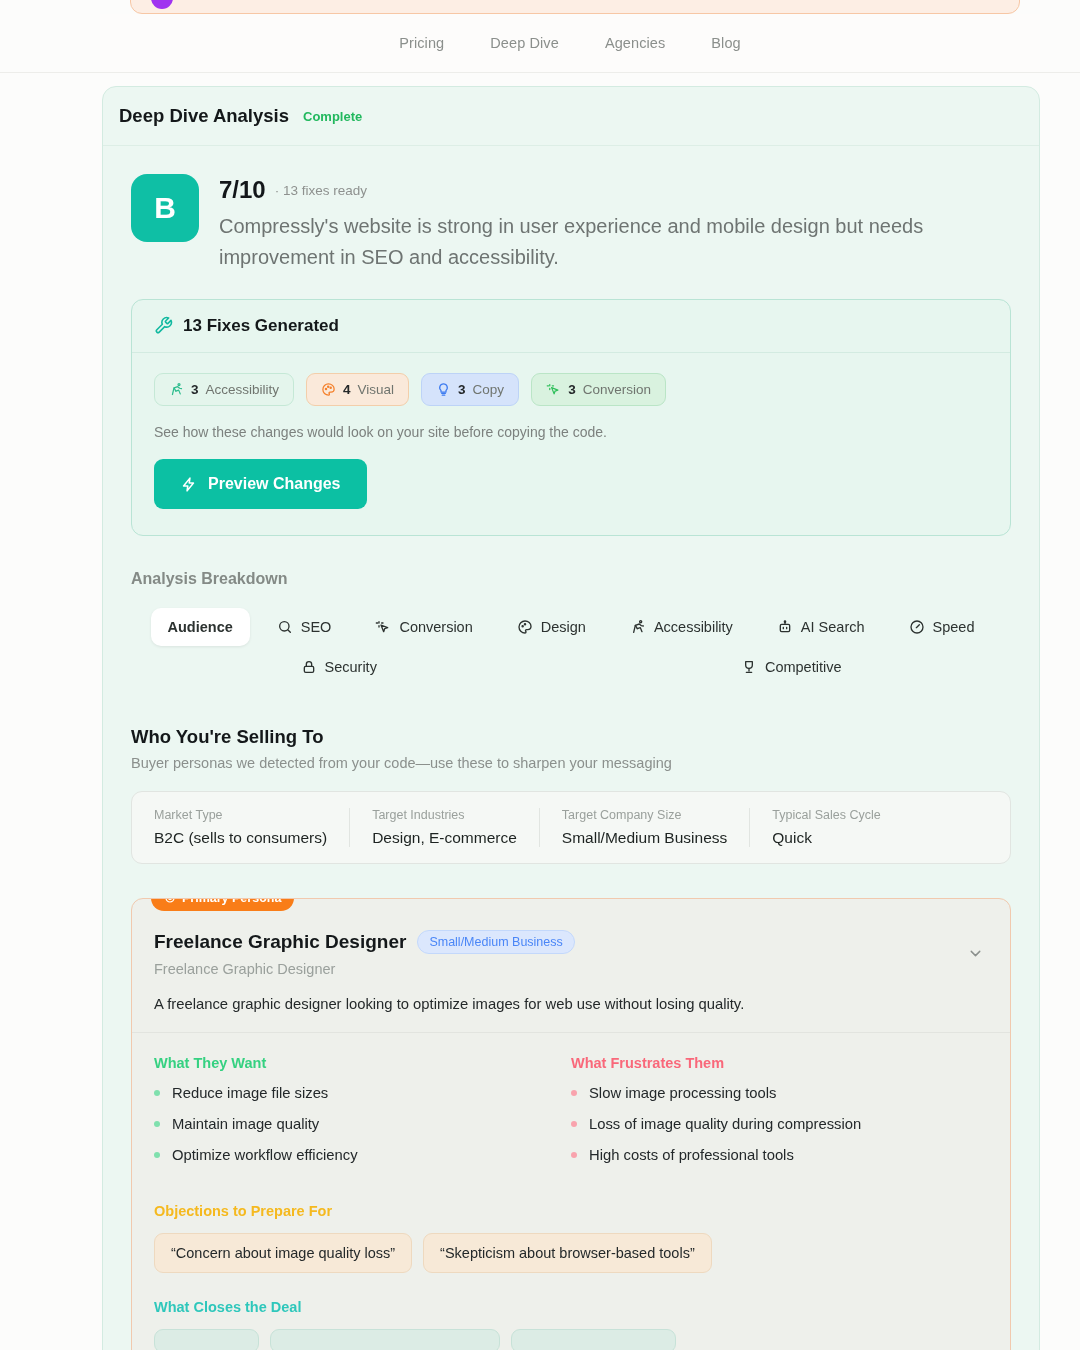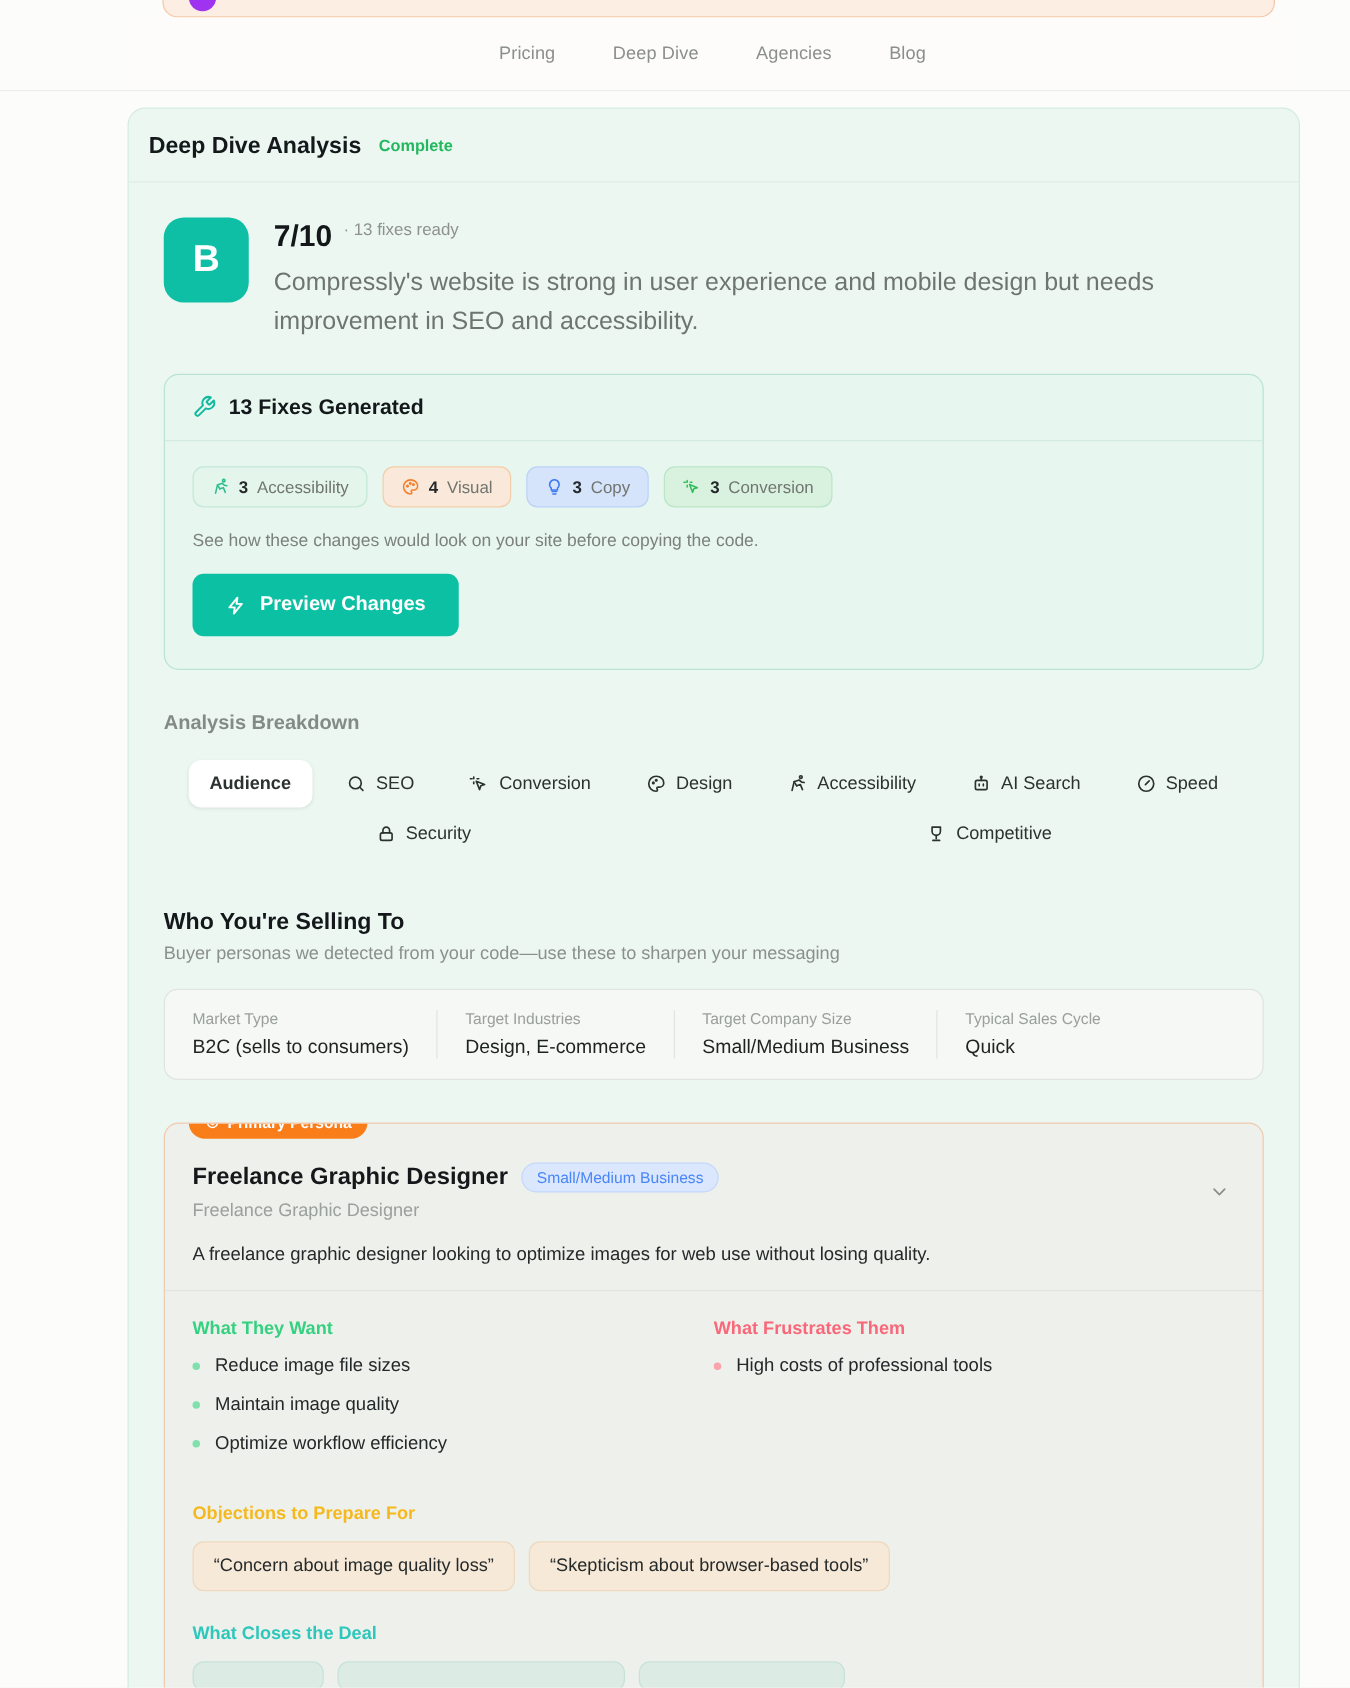--- a/index.html
+++ b/index.html
@@ -61,21 +61,21 @@
 
   
   .score-row { display: flex; gap: 20px; align-items: flex-start; padding-top: 6px; }
   .score-square {
     width: 68px; height: 68px; border-radius: 16px;
     background: #0fbfa5; color: #fff;
     display: flex; align-items: center; justify-content: center;
     font-size: 30px; font-weight: 700; flex: none;
   }
   .score-main { padding-top: 2px; }
-  .score-line1 { display: flex; align-items: flex-start; gap: 9px; }
+  .score-line1 { display: flex; align-items: center; gap: 9px; }
   .score-num { font-size: 24px; font-weight: 700; color: #13171a; }
   .score-fixes { font-size: 13.5px; color: #8e918f; }
   .score-desc {
     margin-top: 7px; font-size: 20px; color: #6e7472;
     line-height: 1.55; max-width: 800px;
   }
 
   
   .fixes {
     margin-top: 26px; border: 1px solid #b9e4d5;
@@ -476,20 +476,28 @@
                     <span>Optimize workflow efficiency</span>
                   </li>
               </ul>
             </div>
 
             <div class="col">
               <div class="col-h frus">What Frustrates Them</div>
               <ul class="ul">
                 <li>
                     <span class="bullet r"></span>
+                    <span>Slow image processing tools</span>
+                  </li>
+                <li>
+                    <span class="bullet r"></span>
+                    <span>Loss of image quality during compression</span>
+                  </li>
+                <li>
+                    <span class="bullet r"></span>
                     <span>High costs of professional tools</span>
                   </li>
               </ul>
             </div>
           </div>
 
           <div class="obj-h">Objections to Prepare For</div>
           <div class="obj-chips">
             <div class="obj-chip">“Concern about image quality loss”</div>
             <div class="obj-chip">“Skepticism about browser-based tools”</div>

